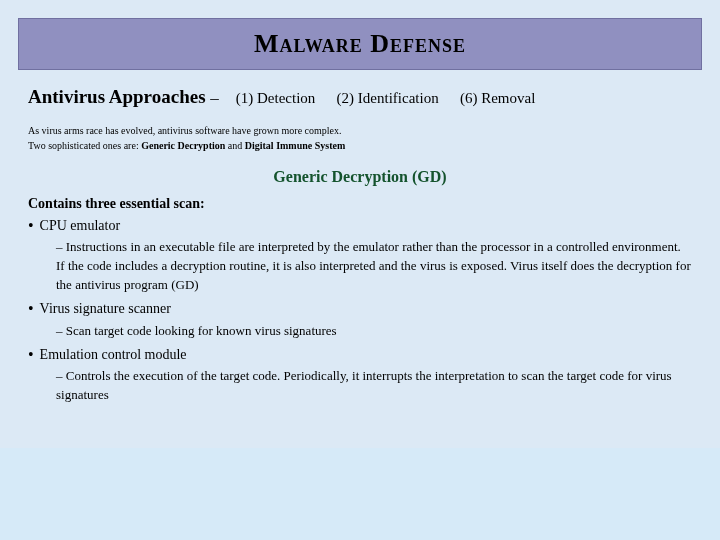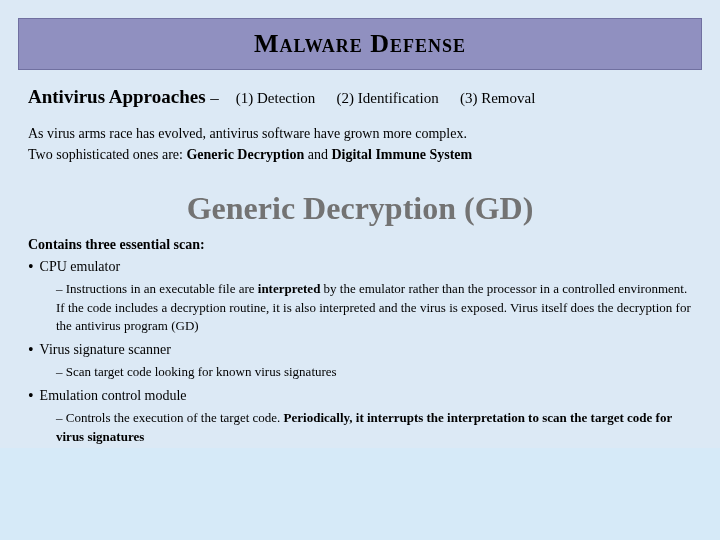--- a/index.html
+++ b/index.html
@@ -53,35 +53,35 @@
       font-size: 19px;
       text-align: center;
     }
 
     .approaches-line .steps {
       font-size: 15px;
       font-weight: normal;
     }
 
     .description {
-      font-size: 14px;
+      font-size: 10px;
       line-height: 1.55;
-      margin-bottom: 24px;
+      margin-bottom: 14px;
     }
 
     .description .bold {
       font-weight: bold;
     }
 
     .section-title {
       text-align: center;
-      font-size: 32px;
+      font-size: 16px;
       font-weight: bold;
       margin: 8px 0 10px 0;
-      color: #737373;
+      color: #14532d;
     }
 
     .contains-heading {
       font-size: 14px;
       font-weight: bold;
       margin-bottom: 4px;
     }
 
     .bullet-list {
       list-style: none;
@@ -111,21 +111,21 @@
 
     .sub-item {
       font-size: 13px;
       line-height: 1.45;
       margin-left: 28px;
       margin-top: 2px;
       margin-bottom: 4px;
     }
 
     .sub-item .bold {
-      font-weight: bold;
+      font-weight: normal;
     }
 
   </style>
 </head>
 <body>
 
 <div class="slide">
 
   <div class="title-bar">
     <h1>Malware Defense</h1>
@@ -136,21 +136,21 @@
     <div class="approaches-line">
       <span class="heading">
         <span>Antivirus Approaches</span>
       </span>
       <span>–</span>
       &nbsp;&nbsp;
       <span class="steps">(1) Detection</span>
       &nbsp;&nbsp;&nbsp;
       <span class="steps">(2) Identification</span>
       &nbsp;&nbsp;&nbsp;
-      <span class="steps">(3) Removal</span>
+      <span class="steps">(6) Removal</span>
     </div>
 
     <div class="description">
       <div>As virus arms race has evolved, antivirus software have grown more complex.</div>
       <div>
         <span>Two sophisticated ones are: </span><span class="bold">Generic Decryption</span><span> and </span><span class="bold">Digital Immune System</span>
       </div>
     </div>
 
     <div class="section-title">Generic Decryption (GD)</div>

